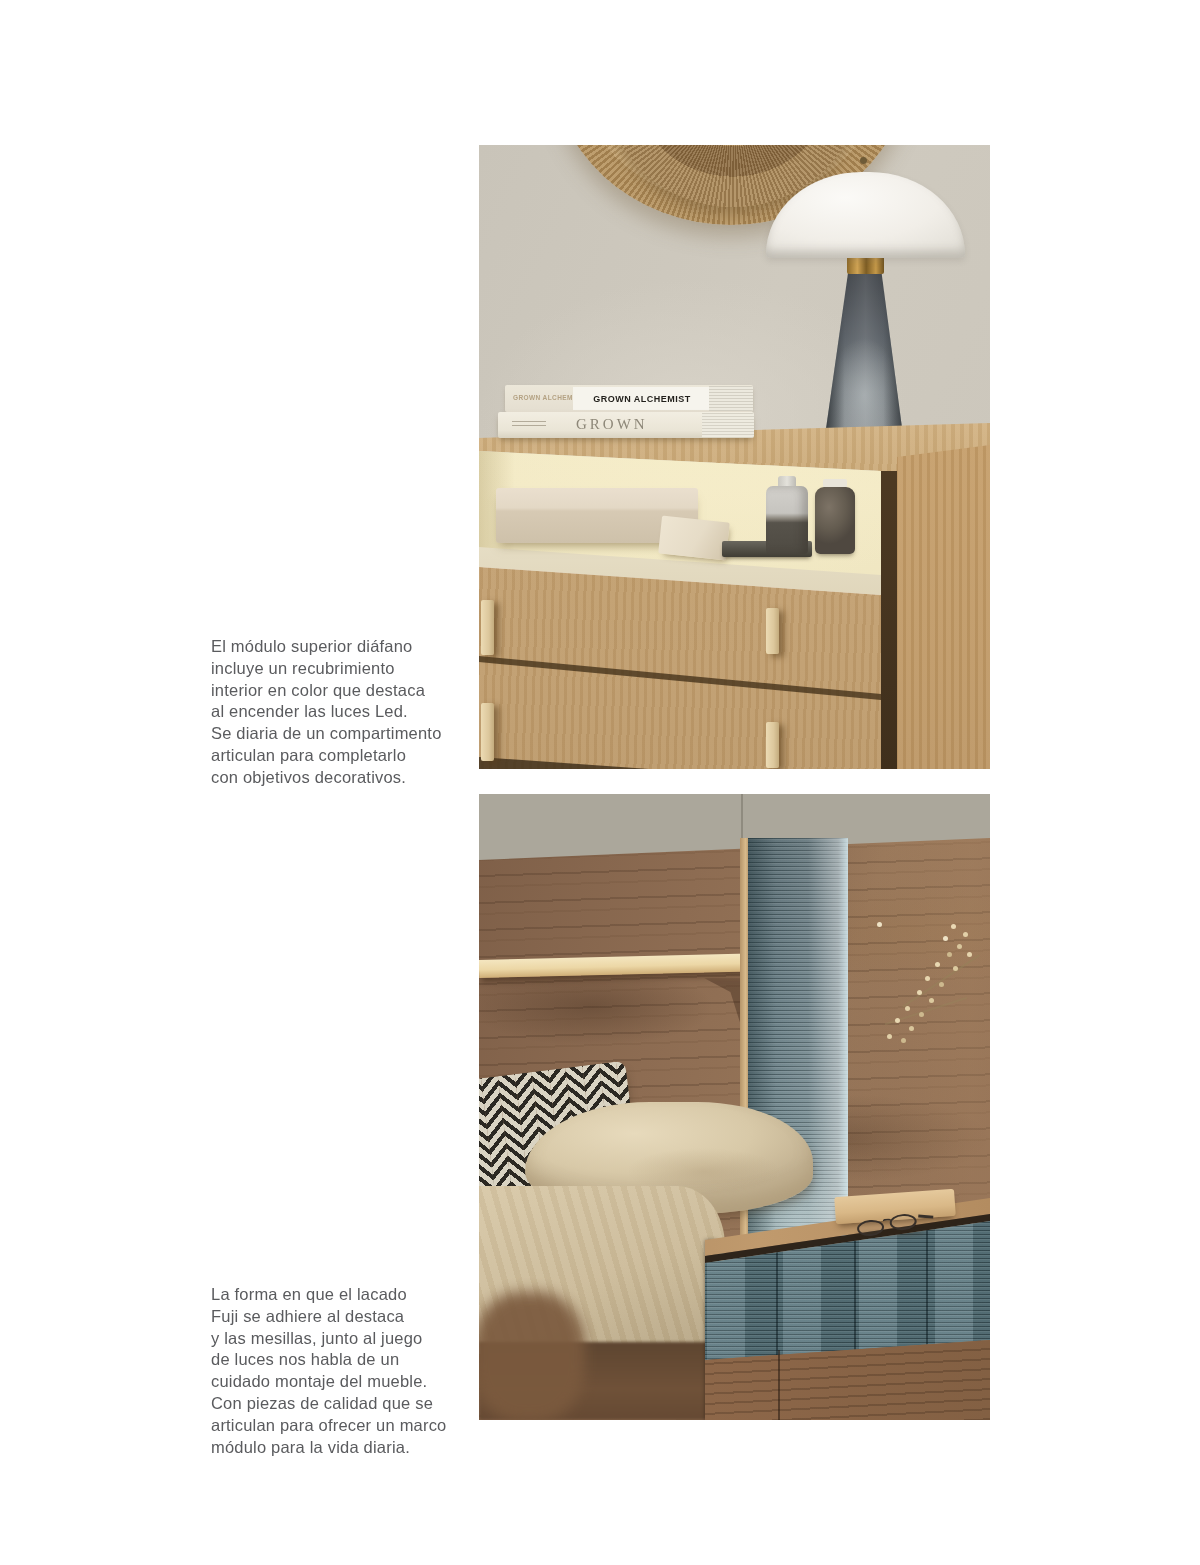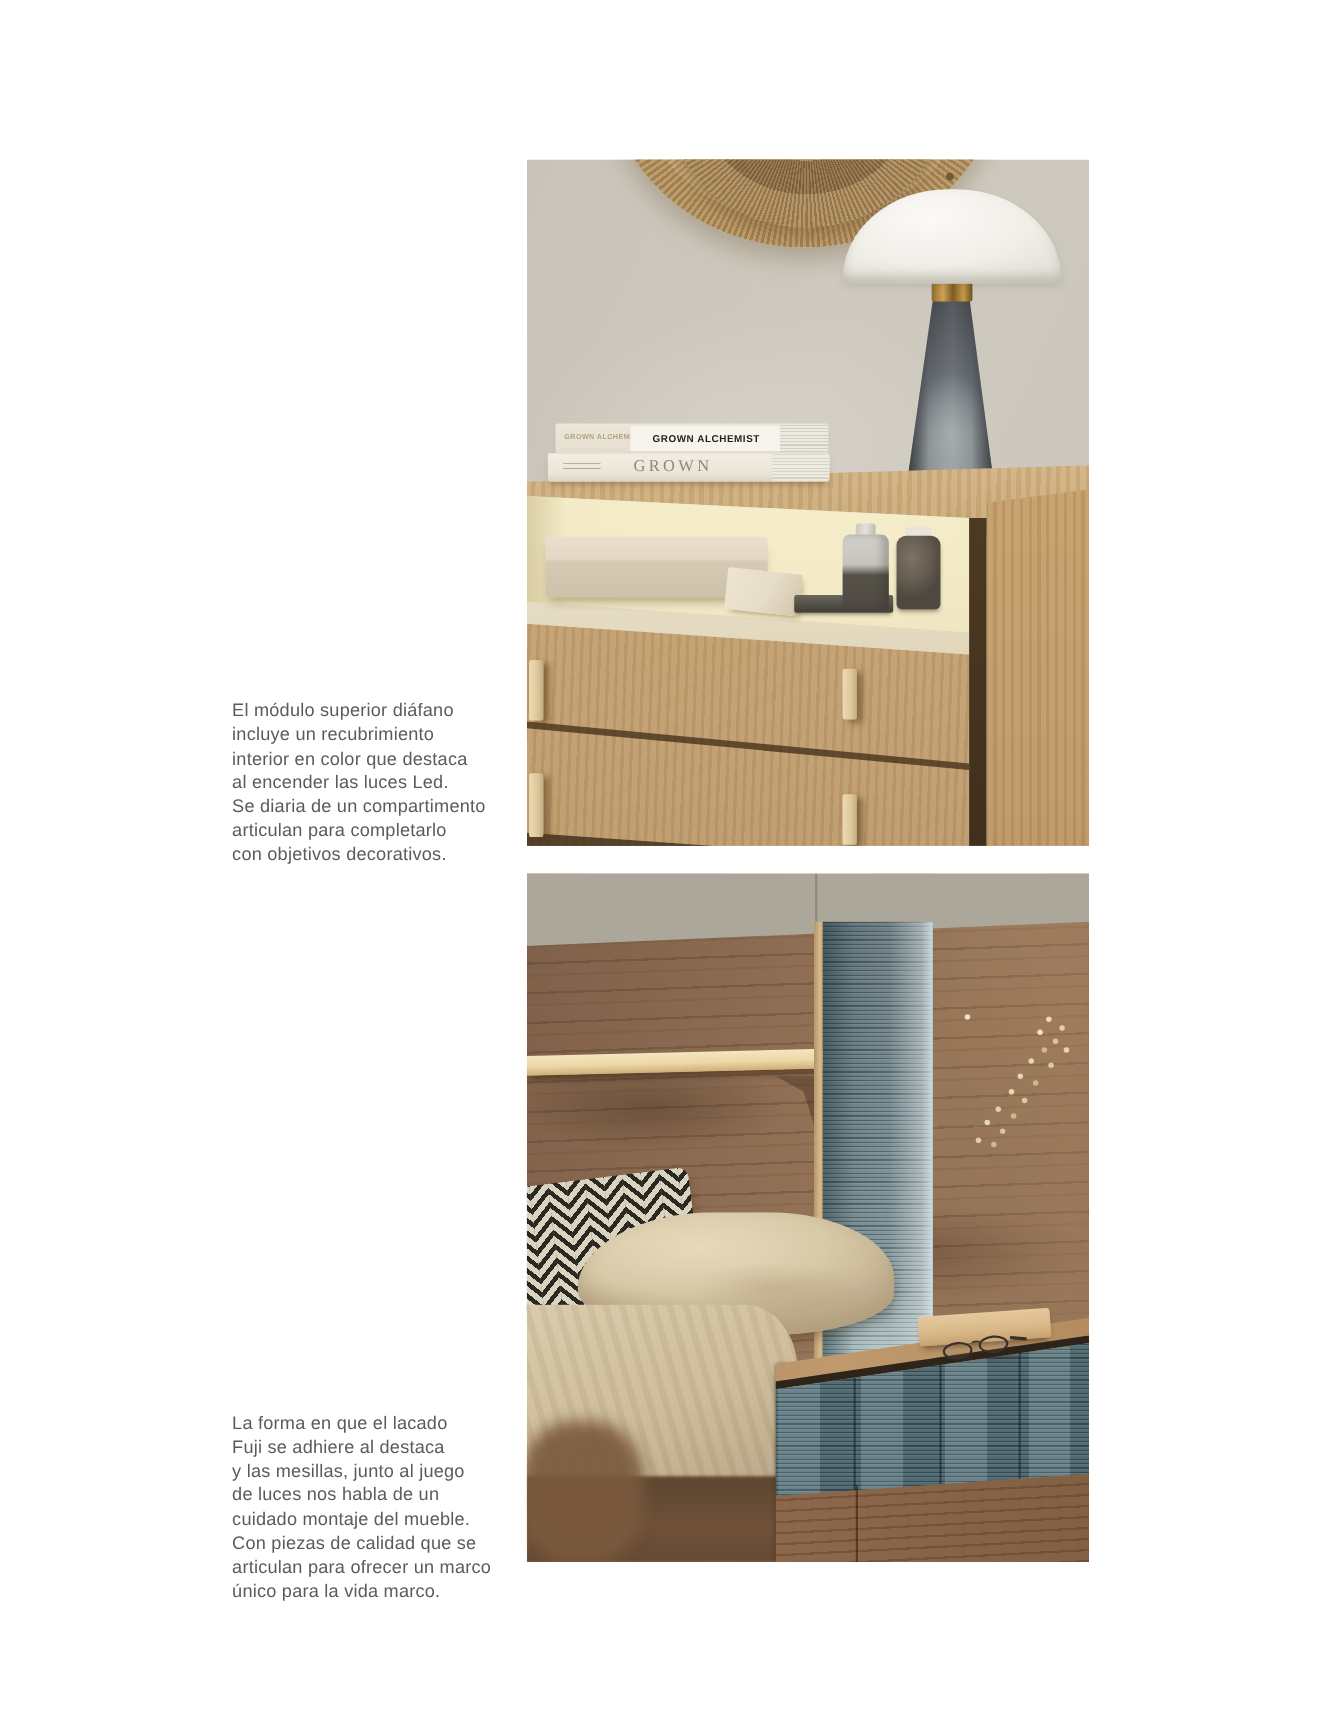--- a/index.html
+++ b/index.html
@@ -295,21 +295,21 @@
   </div>
 
   <div class="caption caption-2">
     <div>La forma en que el lacado</div>
     <div>Fuji se adhiere al destaca</div>
     <div>y las mesillas, junto al juego</div>
     <div>de luces nos habla de un</div>
     <div>cuidado montaje del mueble.</div>
     <div>Con piezas de calidad que se</div>
     <div>articulan para ofrecer un marco</div>
-    <div>único para la vida marco.</div>
+    <div>módulo para la vida diaria.</div>
   </div>
 
   <div class="photo photo-top" aria-label="Oak sideboard with lit open compartment, white dome table lamp, raffia wall decor and stacked books">
     <div class="layer p1-wall"></div>
     <div class="layer raffia-outer"></div>
     <div class="layer raffia-inner"></div>
     <div class="layer raffia-nail"></div>
 
     <div class="layer lamp-cone"></div>
     <div class="layer lamp-foot"></div>

